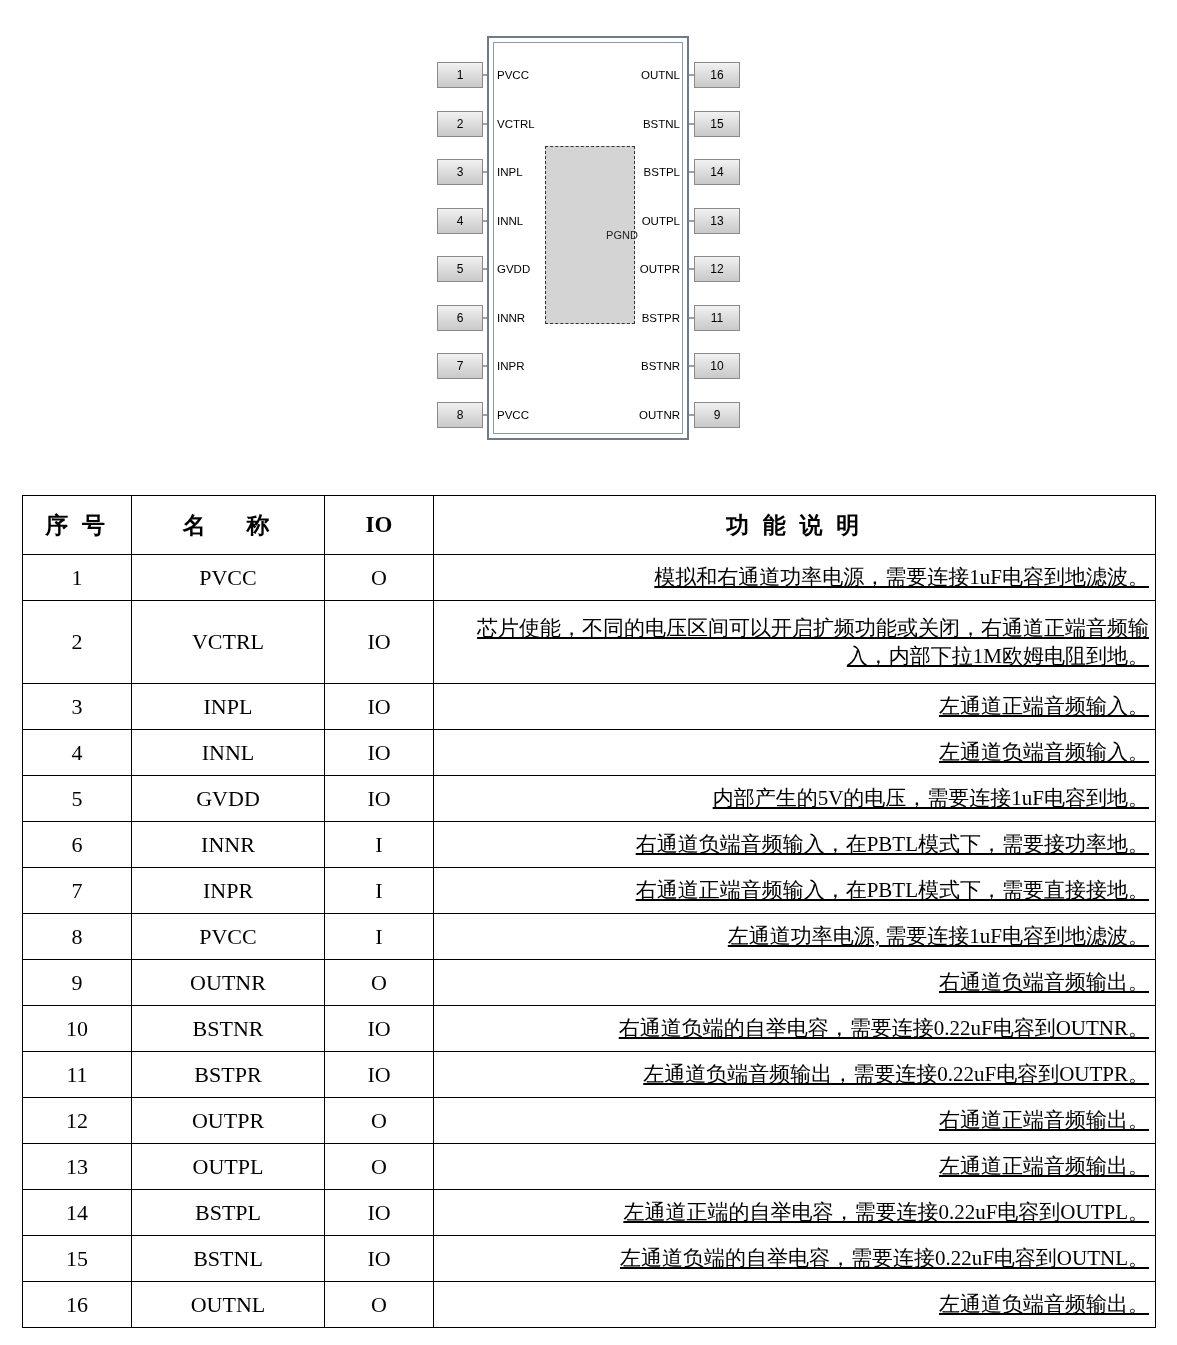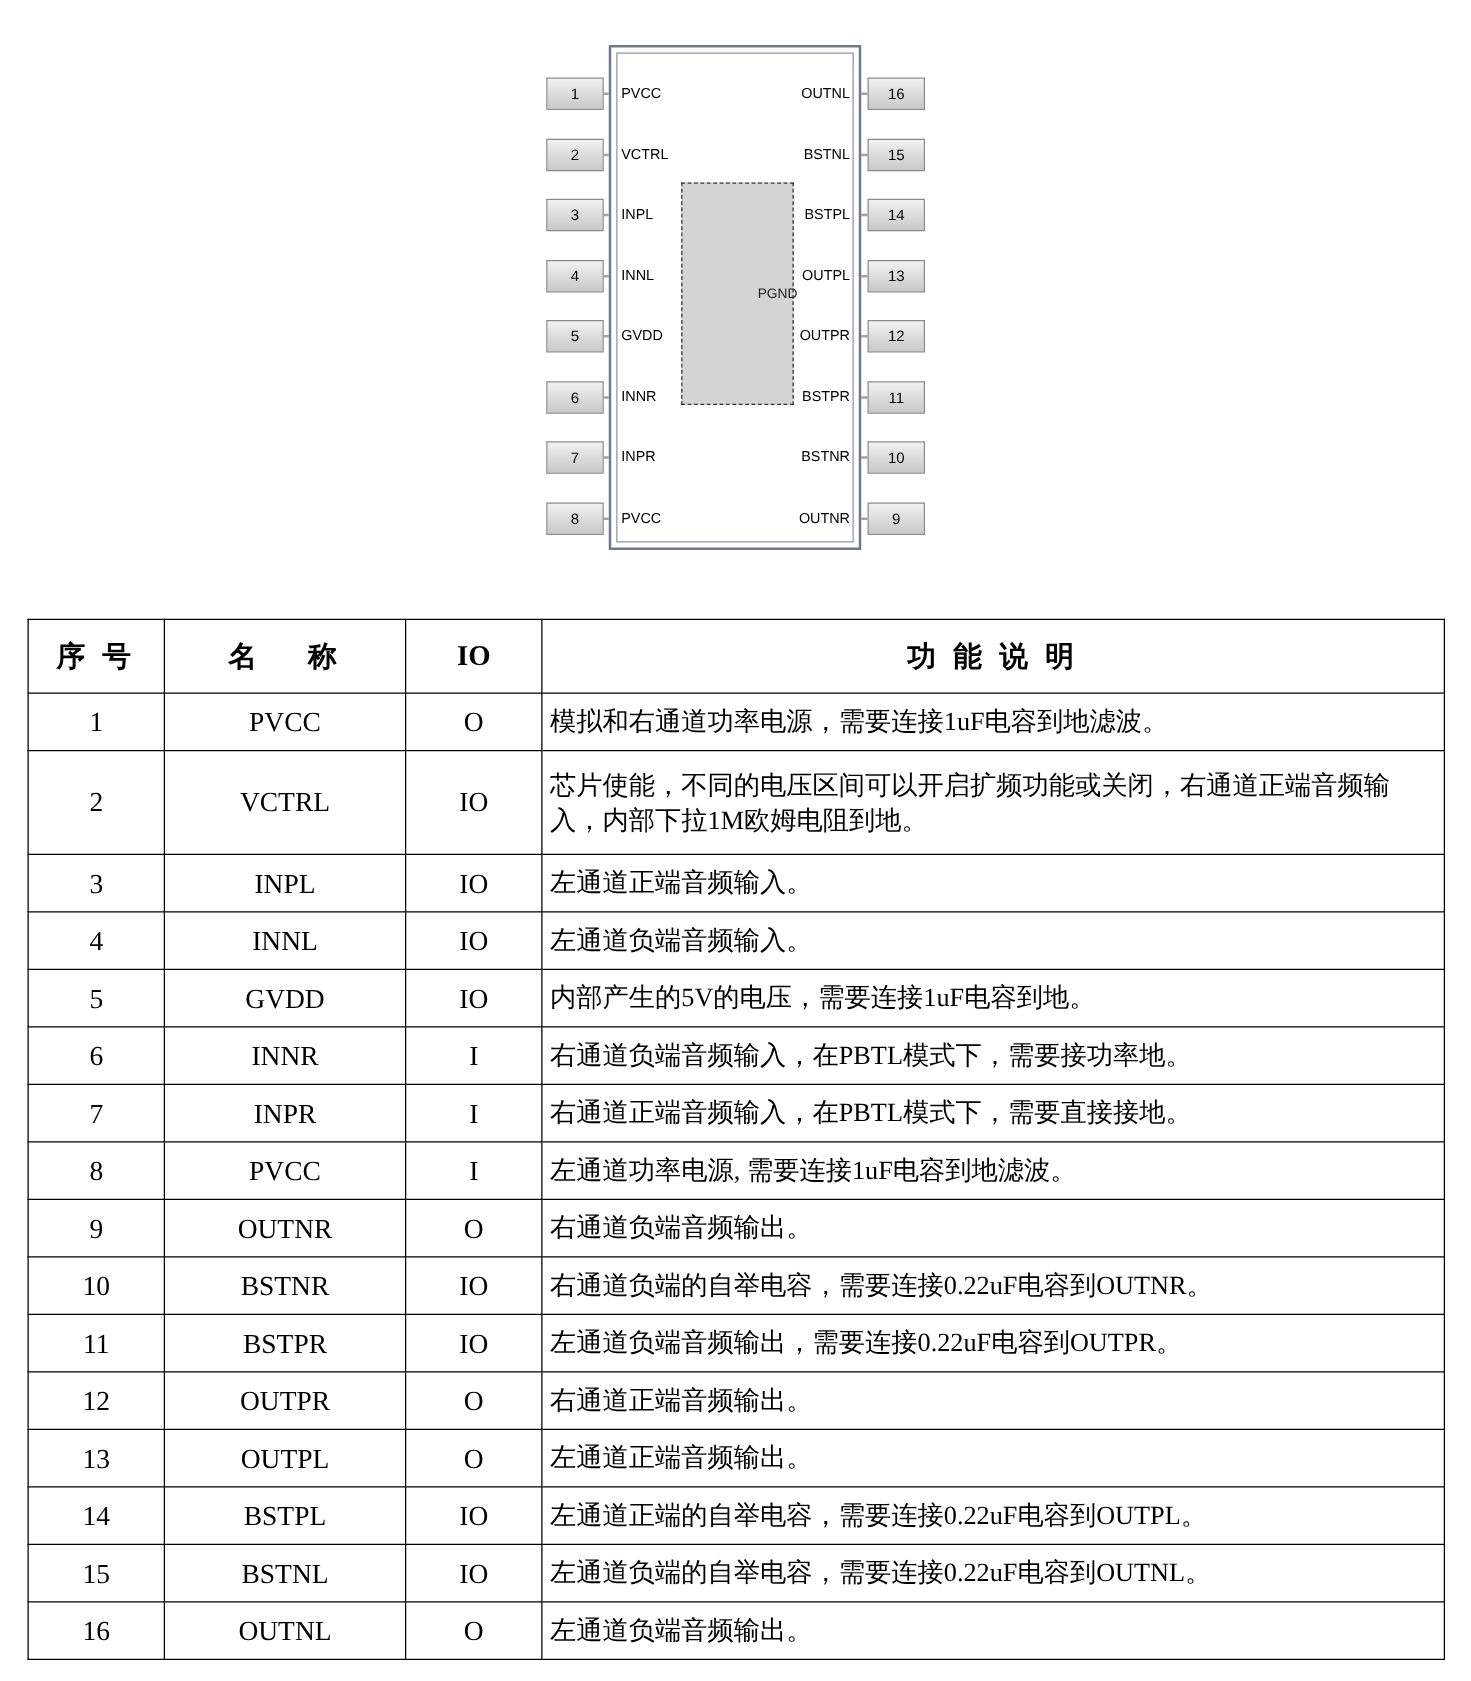--- a/index.html
+++ b/index.html
@@ -131,24 +131,25 @@
     letter-spacing: 0;
   }
   .col-no { width: 96px; }
   .col-name { width: 180px; }
   .col-io { width: 96px; }
   .cell-center {
     text-align: center;
     font-size: 22px;
   }
   .cell-desc {
-    text-align: left;
+    text-align: right;
     font-size: 21px;
     line-height: 1.35;
     padding-left: 10px;
+    text-decoration: underline;
   }
   tr.r-normal td { height: 41px; }
   tr.r-double td { height: 78px; }
 </style>
 </head>
 <body>
 
 <div id="package-diagram">
 
   <div id="chip-body">

